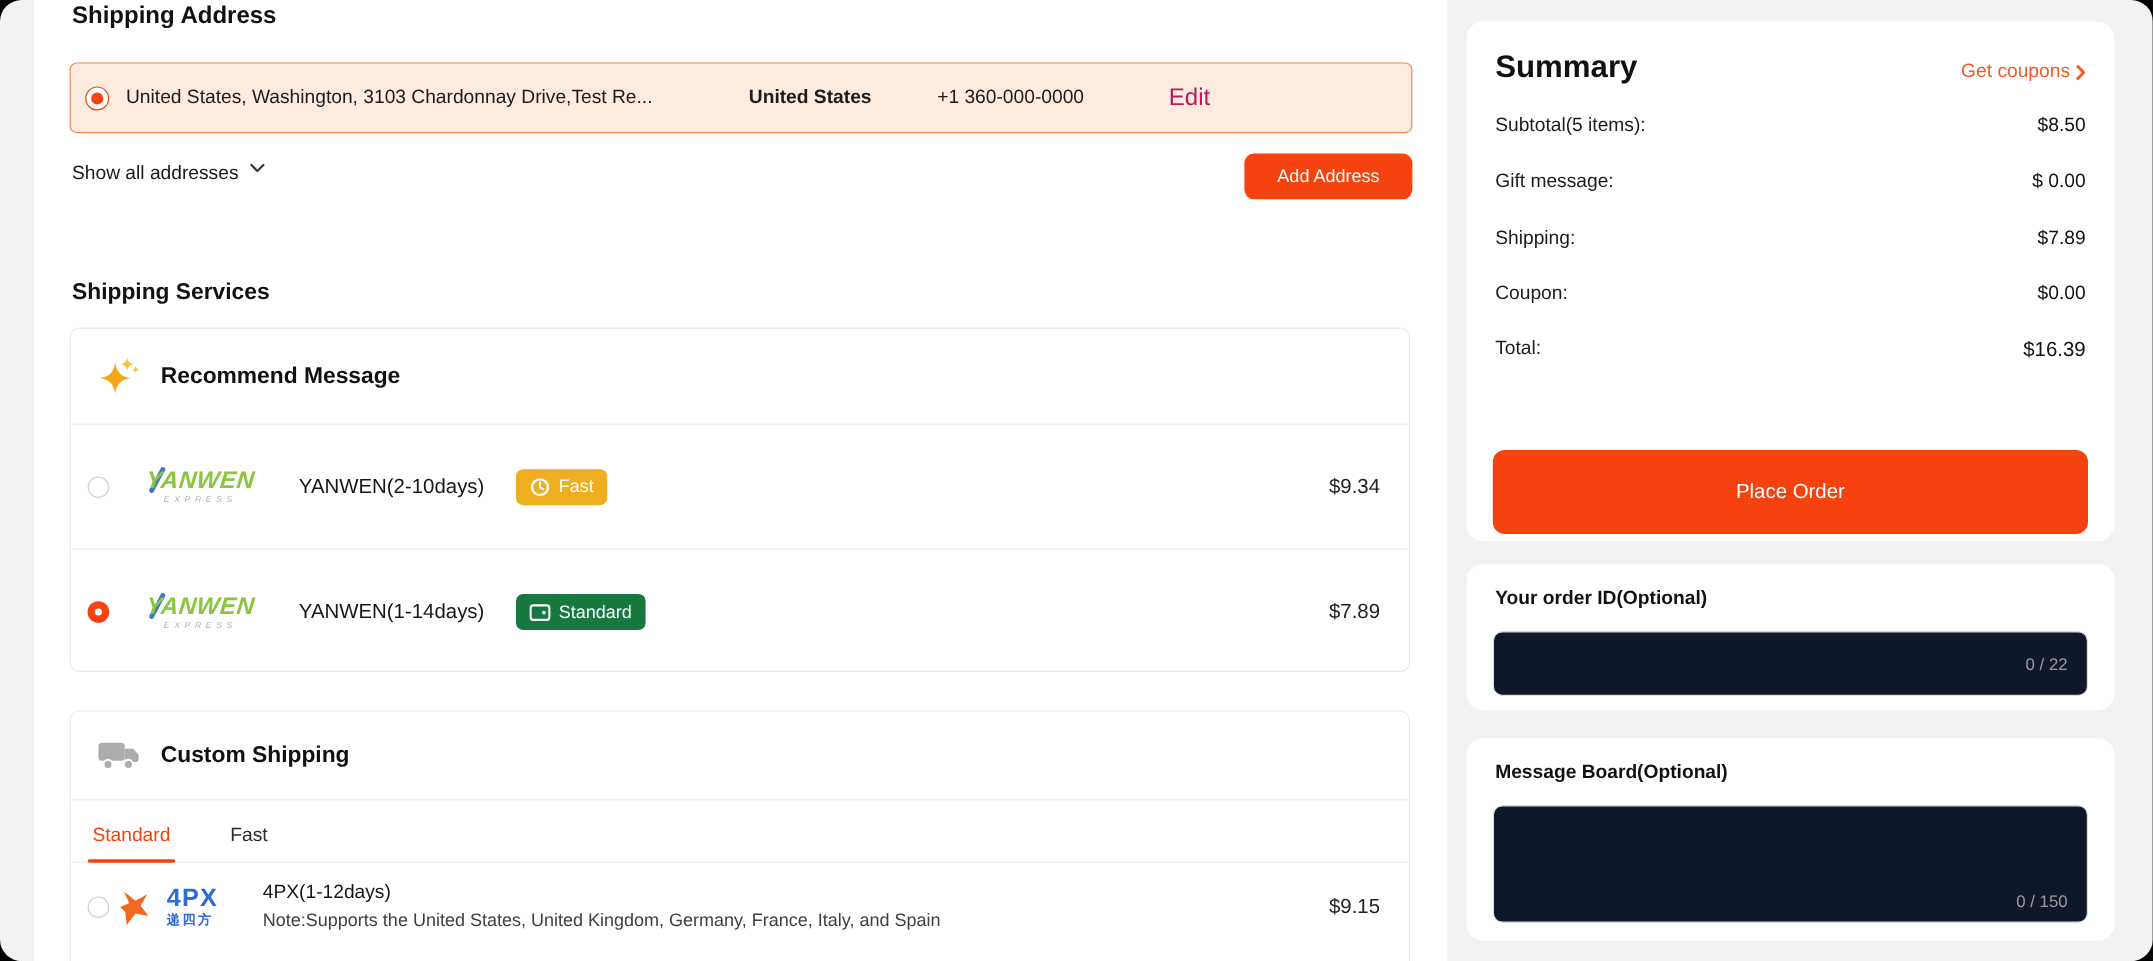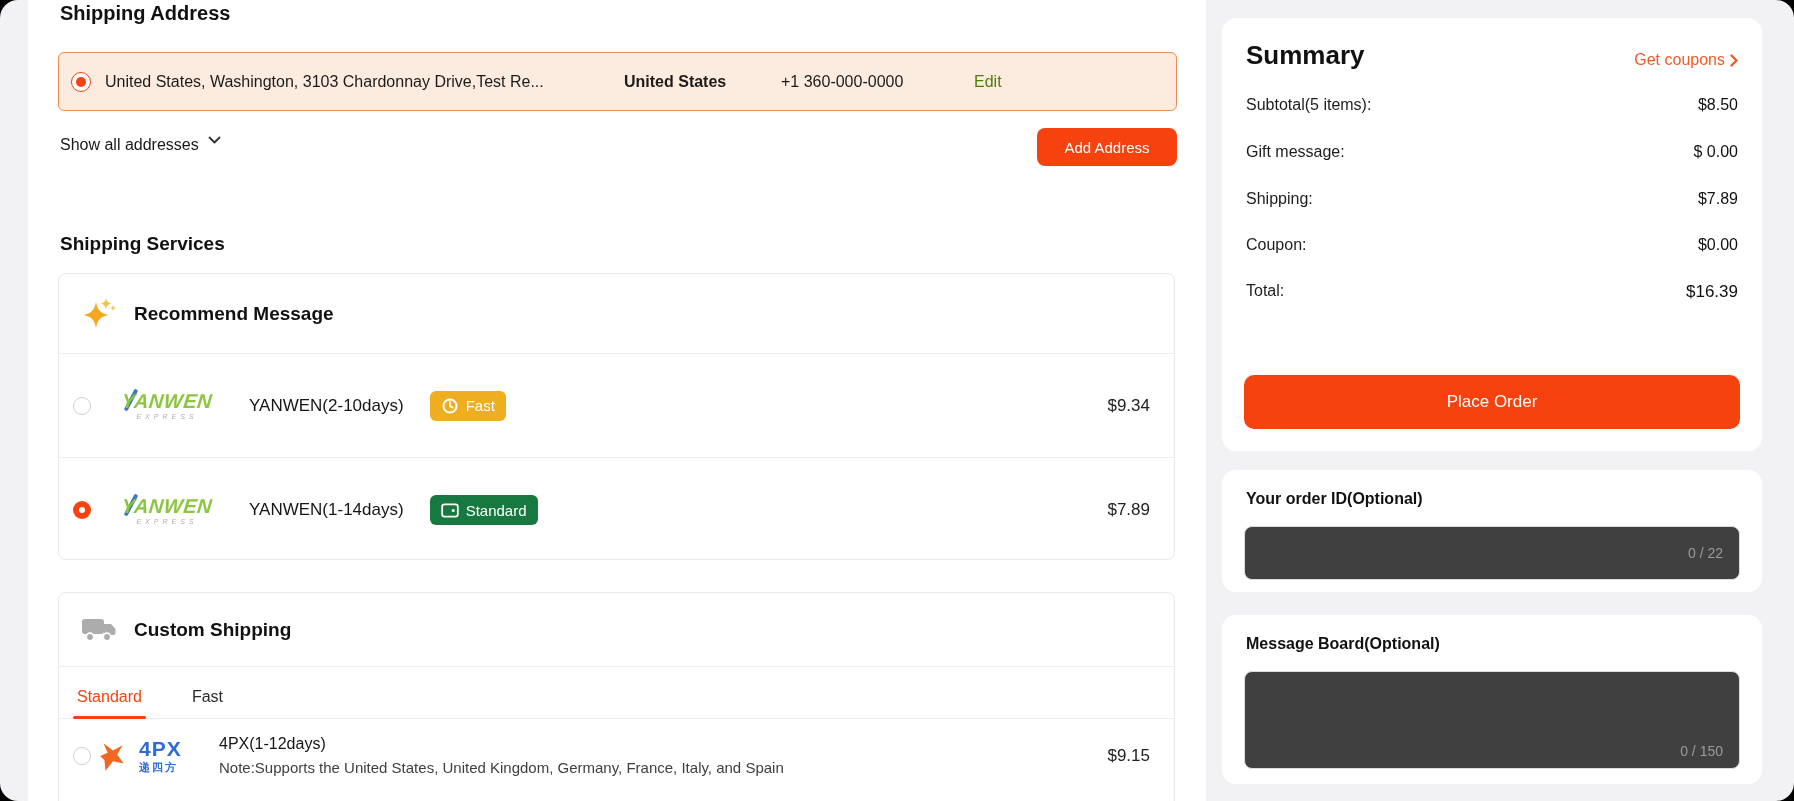--- a/index.html
+++ b/index.html
@@ -8,21 +8,21 @@
 
   
   .left-panel{position:absolute;left:28px;top:0;width:1178px;height:801px;background:#fff;}
   .sa-title{position:absolute;left:32px;top:2px;font-size:20px;font-weight:700;color:#111;margin:0;}
 
   .address-box{position:absolute;left:30px;top:52px;width:1117px;height:57px;background:#FCEBDF;border:1px solid #EE8C52;border-radius:6px;cursor:pointer;}
   .address-box>*{position:absolute;top:50%;transform:translateY(-50%);}
   .addr-summary{left:46px;font-size:16px;color:#1b1b1b;}
   .addr-country{left:565px;font-size:16px;font-weight:700;color:#1b1b1b;}
   .addr-phone{left:722px;font-size:16px;font-weight:500;color:#1b1b1b;}
-  .addr-edit{left:915px;font-size:16px;color:#4d7c0f;cursor:pointer;}
+  .addr-edit{left:915px;font-size:20px;color:#be185d;cursor:pointer;}
 
   
   .radio{display:inline-block;width:18px;height:18px;border-radius:50%;border:1.5px solid #CFCFCF;background:#fff;box-sizing:border-box;position:relative;flex:none;}
   .radio-ring{left:12px;width:20px;height:20px;border:1.5px solid #F5420E;}
   .radio-ring .dot{position:absolute;left:50%;top:50%;width:10px;height:10px;margin:-5px 0 0 -5px;border-radius:50%;background:#F5420E;}
   .radio-fill{border:none;background:#F5420E;}
   .radio-fill .dot{position:absolute;left:50%;top:50%;width:6px;height:6px;margin:-3px 0 0 -3px;border-radius:50%;background:#fff;}
 
   .show-all{position:absolute;left:32px;top:136px;display:flex;align-items:flex-start;gap:9px;font-size:16px;color:#191919;cursor:pointer;}
   .btn{border:none;cursor:pointer;font-family:inherit;}
@@ -71,26 +71,26 @@
 
   
   .panel{position:absolute;left:1222px;width:540px;background:#fff;border-radius:14px;box-sizing:border-box;}
   .panel-summary{top:18px;height:433px;}
   .summary-title{position:absolute;left:24px;top:22px;font-size:26px;font-weight:600;color:#111;margin:0;}
   .get-coupons{position:absolute;right:24px;top:33px;display:flex;align-items:center;gap:5px;font-size:16px;color:#F15A29;cursor:pointer;}
   .srow{position:absolute;left:24px;right:24px;display:flex;justify-content:space-between;font-size:16px;color:#1d1d1d;}
   .srow .v{color:#111;}
   .srow-0{top:78px;}.srow-1{top:125px;}.srow-2{top:172px;}.srow-3{top:218px;}
   .srow-4{top:264px;}.srow-4 .v{font-size:17px;text-align:center;}
-  .place-order{position:absolute;left:22px;right:22px;top:357px;height:54px;background:#F5420E;color:#fff;font-size:17px;font-weight:500;border-radius:10px;}
+  .place-order{position:absolute;left:22px;right:22px;top:357px;height:70px;background:#F5420E;color:#fff;font-size:17px;font-weight:500;border-radius:10px;}
 
   .panel-orderid{top:470px;height:122px;}
   .panel-message{top:615px;height:169px;}
   .field-label{position:absolute;left:24px;top:20px;font-size:16px;font-weight:700;color:#111;}
-  .inputwrap{position:absolute;left:22px;right:22px;top:56px;border:1px solid #DCDCDE;border-radius:8px;background:#404040;}
+  .inputwrap{position:absolute;left:22px;right:22px;top:56px;border:1px solid #DCDCDE;border-radius:8px;background:#0f172a;}
   .inputwrap input,.inputwrap textarea{width:100%;height:100%;border:none;outline:none;background:transparent;font-family:inherit;font-size:15px;box-sizing:border-box;padding:8px 70px 8px 14px;resize:none;}
   .orderid-input{height:52px;}
   .message-input{height:96px;}
   .counter{position:absolute;font-size:14px;color:#9B9B9B;}
   .counter-orderid{right:16px;top:50%;transform:translateY(-50%);}
   .counter-message{right:16px;bottom:9px;}
 
   .icon{display:inline-flex;flex:none;}
 </style>
 </head>

